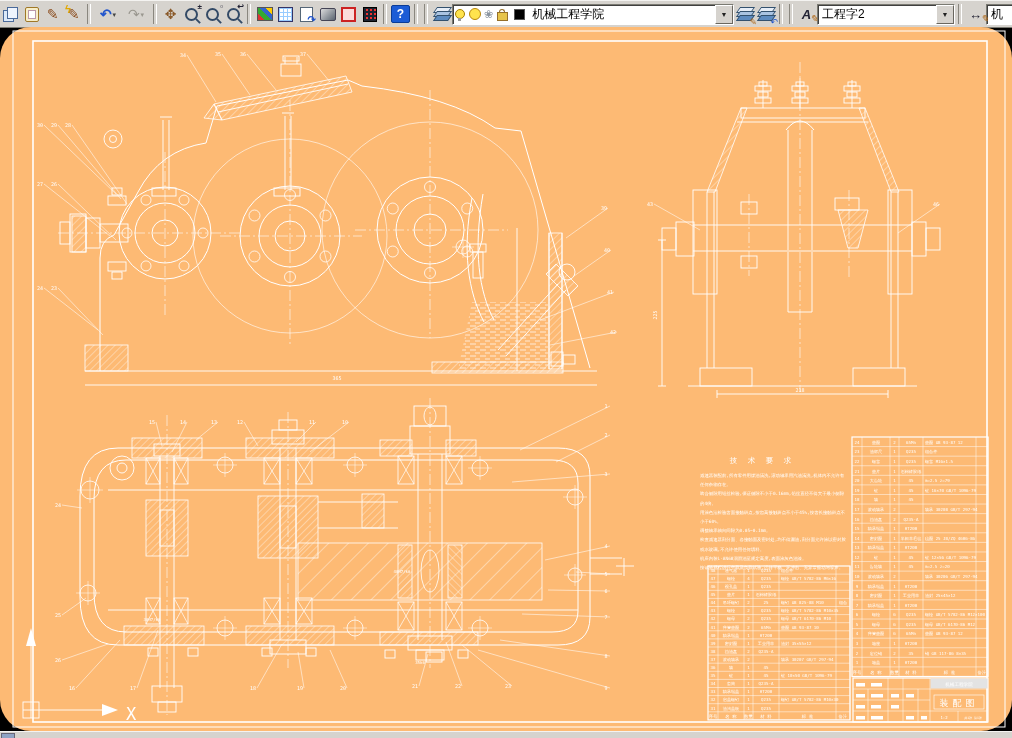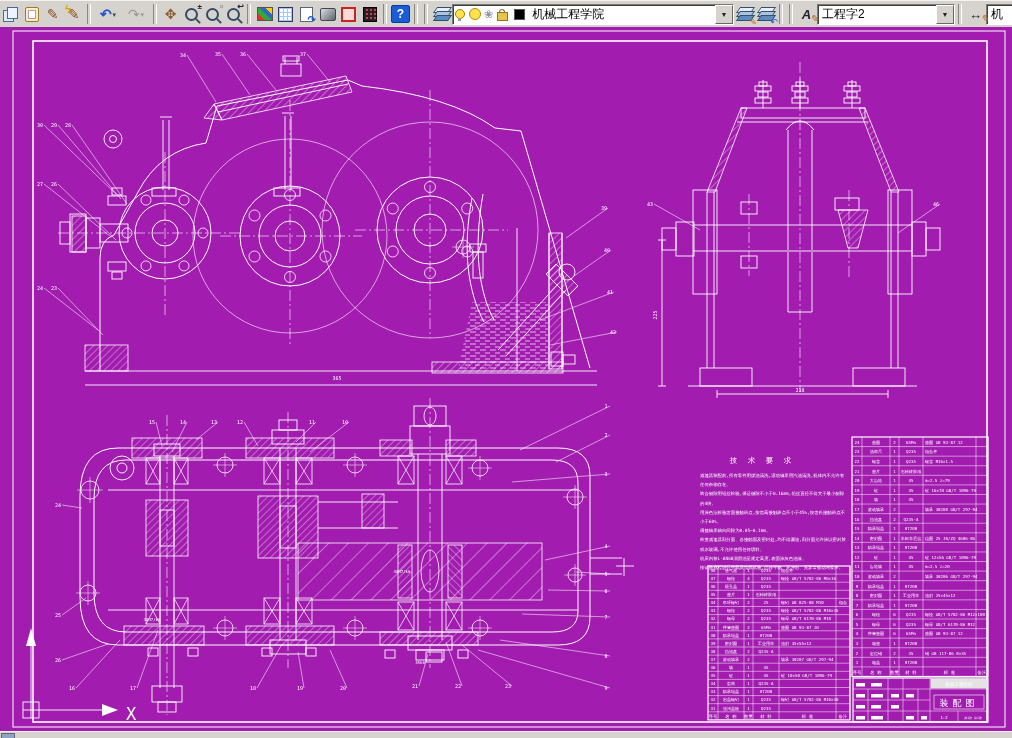--- a/index.html
+++ b/index.html
@@ -55,21 +55,21 @@
   .combo{display:inline-flex;align-items:center;height:19px;background:#fff;
          border:1px solid;border-color:#7a7a72 #fff #fff #7a7a72;box-shadow:inset 1px 1px 0 #404040;
          font-size:12px;color:#000;flex:0 0 auto;}
   .combo .lbl{padding:0 4px;font-size:12px;}
   .arrowbtn{width:16px;height:17px;margin-left:auto;background:#d6d3ce;border:1px solid;
             border-color:#fff #6a675f #6a675f #fff;display:inline-flex;align-items:center;justify-content:center;
             font-size:7px;color:#222;flex:0 0 auto;}
   .apen{font-weight:bold;font-style:italic;color:#223;position:relative;font-size:13px;}
   .apen b{position:absolute;right:-7px;bottom:-3px;color:#b06a1a;font-size:10px;font-weight:normal;}
   
-  #canvas{position:absolute;left:0;top:27px;width:1012px;height:704px;background:#a21caf;}
+  #canvas{position:absolute;left:0;top:27px;width:1012px;height:704px;background:#fdba74;border-radius:31px;}
   svg text{font-family:"DejaVu Sans Mono","Liberation Sans",monospace;fill:#fff;}
   
   #statusbar{position:absolute;left:0;top:731px;width:1012px;height:7px;background:#d6d3ce;
              border-top:1px solid #f4f3f1;}
   #statusbar .cell{position:absolute;left:1px;top:1px;width:12px;height:5px;background:#8fa3c4;border:1px solid #667;}
 </style>
 </head>
 <body>
 
 <div id="toolbar">

